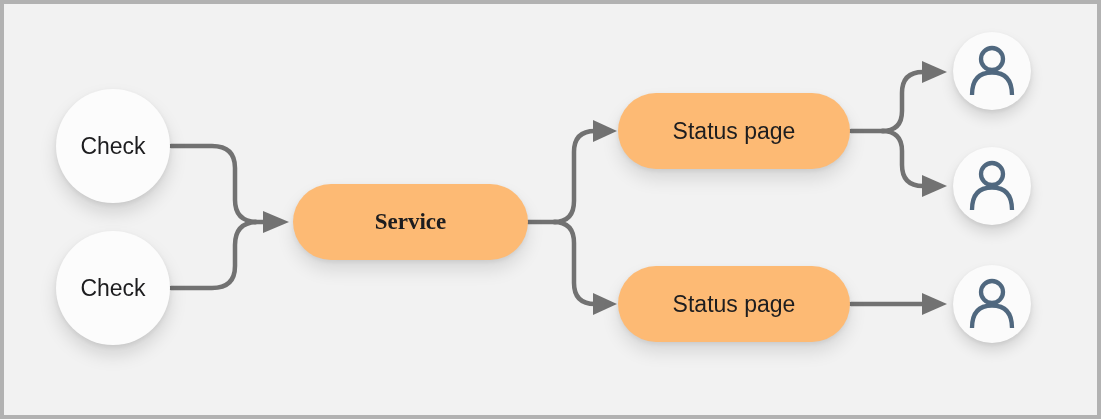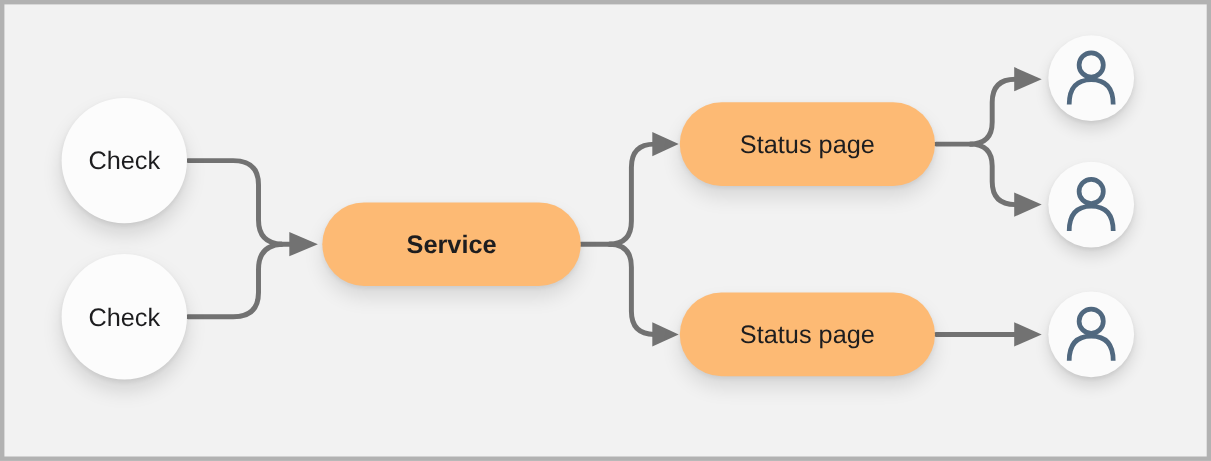--- a/index.html
+++ b/index.html
@@ -45,21 +45,21 @@
     height: 114px;
     border-radius: 50%;
     background: #fcfcfc;
     box-shadow: 0 10px 18px rgba(0,0,0,0.13), 0 2px 5px rgba(0,0,0,0.07);
   }
   .node-pill {
     height: 76px;
     border-radius: 38px;
     box-shadow: 0 10px 18px rgba(0,0,0,0.11), 0 2px 5px rgba(0,0,0,0.07);
   }
-  .node-pill.bold { font-weight: 700; }
+  .node-pill.bold { font-weight: 700; font-family: Liberation Serif, serif; }
   .avatar {
     position: absolute;
     width: 78px;
     height: 78px;
     border-radius: 50%;
     background: #fbfbfb;
     display: flex;
     align-items: center;
     justify-content: center;
     box-shadow: 0 8px 14px rgba(0,0,0,0.12), 0 2px 4px rgba(0,0,0,0.07);

